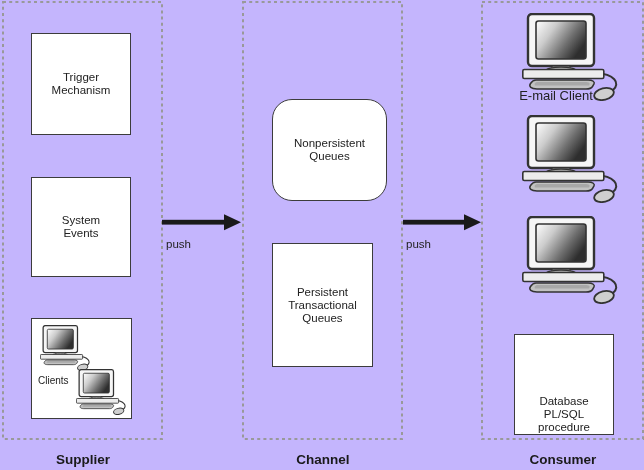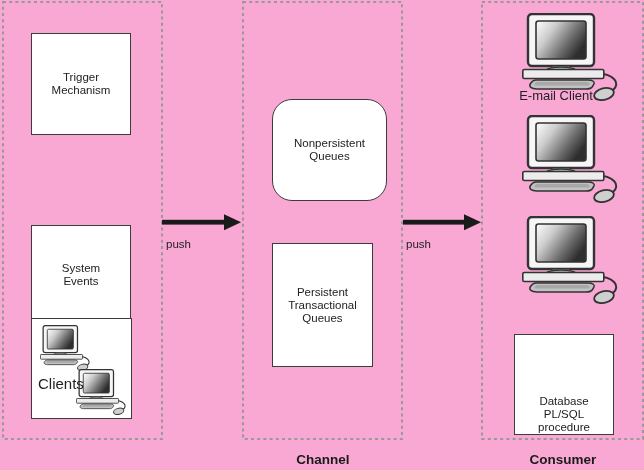--- a/index.html
+++ b/index.html
@@ -1,17 +1,17 @@
 <!DOCTYPE html>
 <html><head>
 <meta charset="utf-8">
 <style>
   html,body{margin:0;padding:0;background:#ffffff;}
   #stage{
-    position:relative;width:644px;height:470px;background:#f9a8d4;
+    position:relative;width:644px;height:470px;background:#c4b5fd;
     font-family:"Liberation Sans",sans-serif;overflow:hidden;
   }
   #lines{position:absolute;left:0;top:0;z-index:0;}
   .box{
     position:absolute;box-sizing:border-box;background:#ffffff;
     border:1.5px solid #3c3c3c;display:flex;align-items:center;justify-content:center;
     text-align:center;z-index:2;
   }
   .box .lbl{
     font-size:11.5px;line-height:13px;color:#222222;white-space:pre-line;
@@ -22,21 +22,21 @@
   .section-lbl{
     position:absolute;top:452px;width:110px;text-align:center;
     font-size:13.5px;font-weight:bold;color:#1a1a1a;z-index:3;
   }
   .pc{position:absolute;z-index:3;}
   .pc-lbl{
     position:absolute;z-index:4;font-size:13px;color:#222222;
     width:120px;text-align:center;
   }
   .clients-lbl{
-    position:absolute;left:38px;top:375px;font-size:15px;color:#222222;z-index:4;
+    position:absolute;left:38px;top:375px;font-size:10px;color:#222222;z-index:4;
   }
 </style>
 </head>
 <body>
 
 <div id="stage">
 
   <svg id="lines" width="644" height="470">
     <defs>
       <linearGradient id="scr" x1="0" y1="0" x2="1" y2="0.55">
@@ -69,21 +69,21 @@
     <g fill="#1a1a1a">
       <rect x="403" y="219.8" width="62" height="4.8"></rect>
       <polygon points="464,214.2 481,222.2 464,230.2"></polygon>
     </g>
   </svg>
 
   <div class="box" style="left:31px;top:33px;width:100px;height:102px;">
     <span class="lbl">Trigger
 Mechanism</span>
   </div>
-  <div class="box" style="left:31px;top:177px;width:100px;height:100px;margin-top:48px;">
+  <div class="box" style="left:31px;top:177px;width:100px;height:100px;">
     <span class="lbl">System
 Events</span>
   </div>
   <div class="box" style="left:31px;top:318px;width:101px;height:101px;"></div>
   <svg class="pc" style="left:40px;top:325px;" width="50" height="46">
       <use href="#pc"></use>
     </svg>
   <svg class="pc" style="left:76px;top:369px;" width="50" height="46">
       <use href="#pc"></use>
     </svg>
@@ -114,16 +114,17 @@
 
   <div class="box" style="left:514px;top:334px;width:100px;height:101px;align-items:flex-end;">
     <span class="lbl">Database
 PL/SQL
 procedure</span>
   </div>
 
   <div class="floating-lbl" style="left:166px;top:238px;width:50px;">push</div>
   <div class="floating-lbl" style="left:406px;top:238px;width:50px;">push</div>
 
+  <div class="section-lbl" style="left:28px;">Supplier</div>
   <div class="section-lbl" style="left:268px;">Channel</div>
   <div class="section-lbl" style="left:508px;">Consumer</div>
 
 </div>
 
 </body></html>

